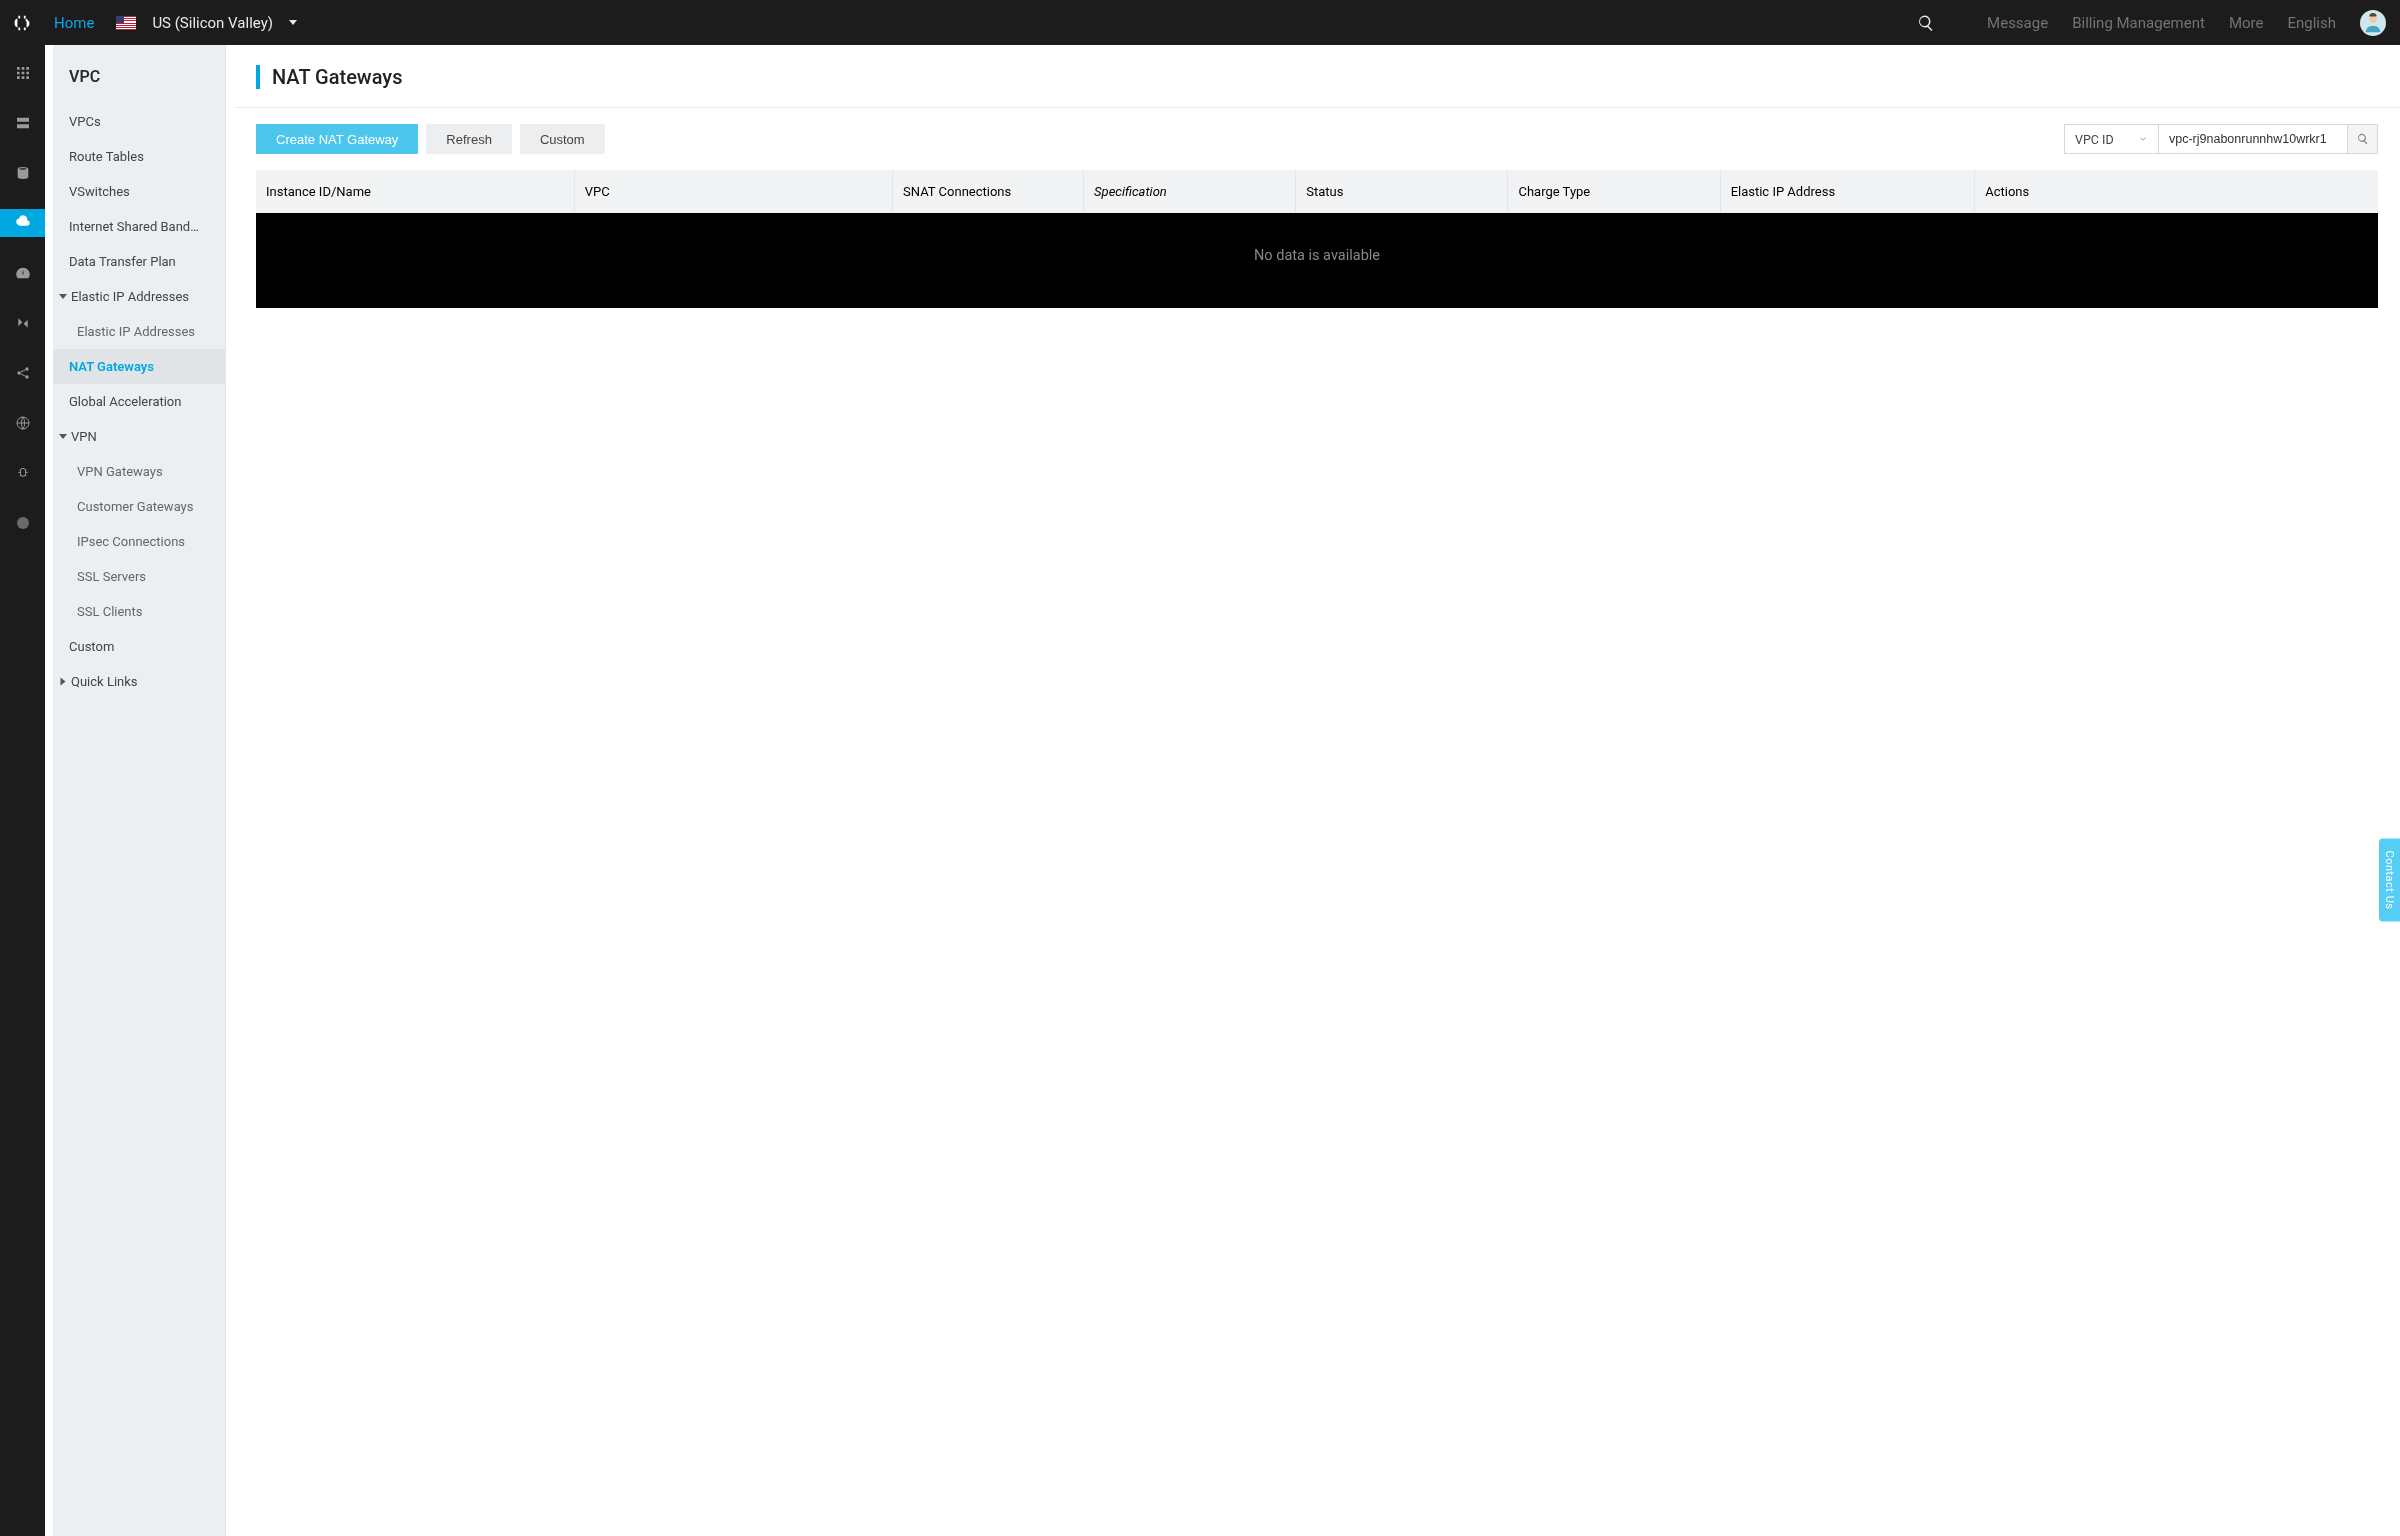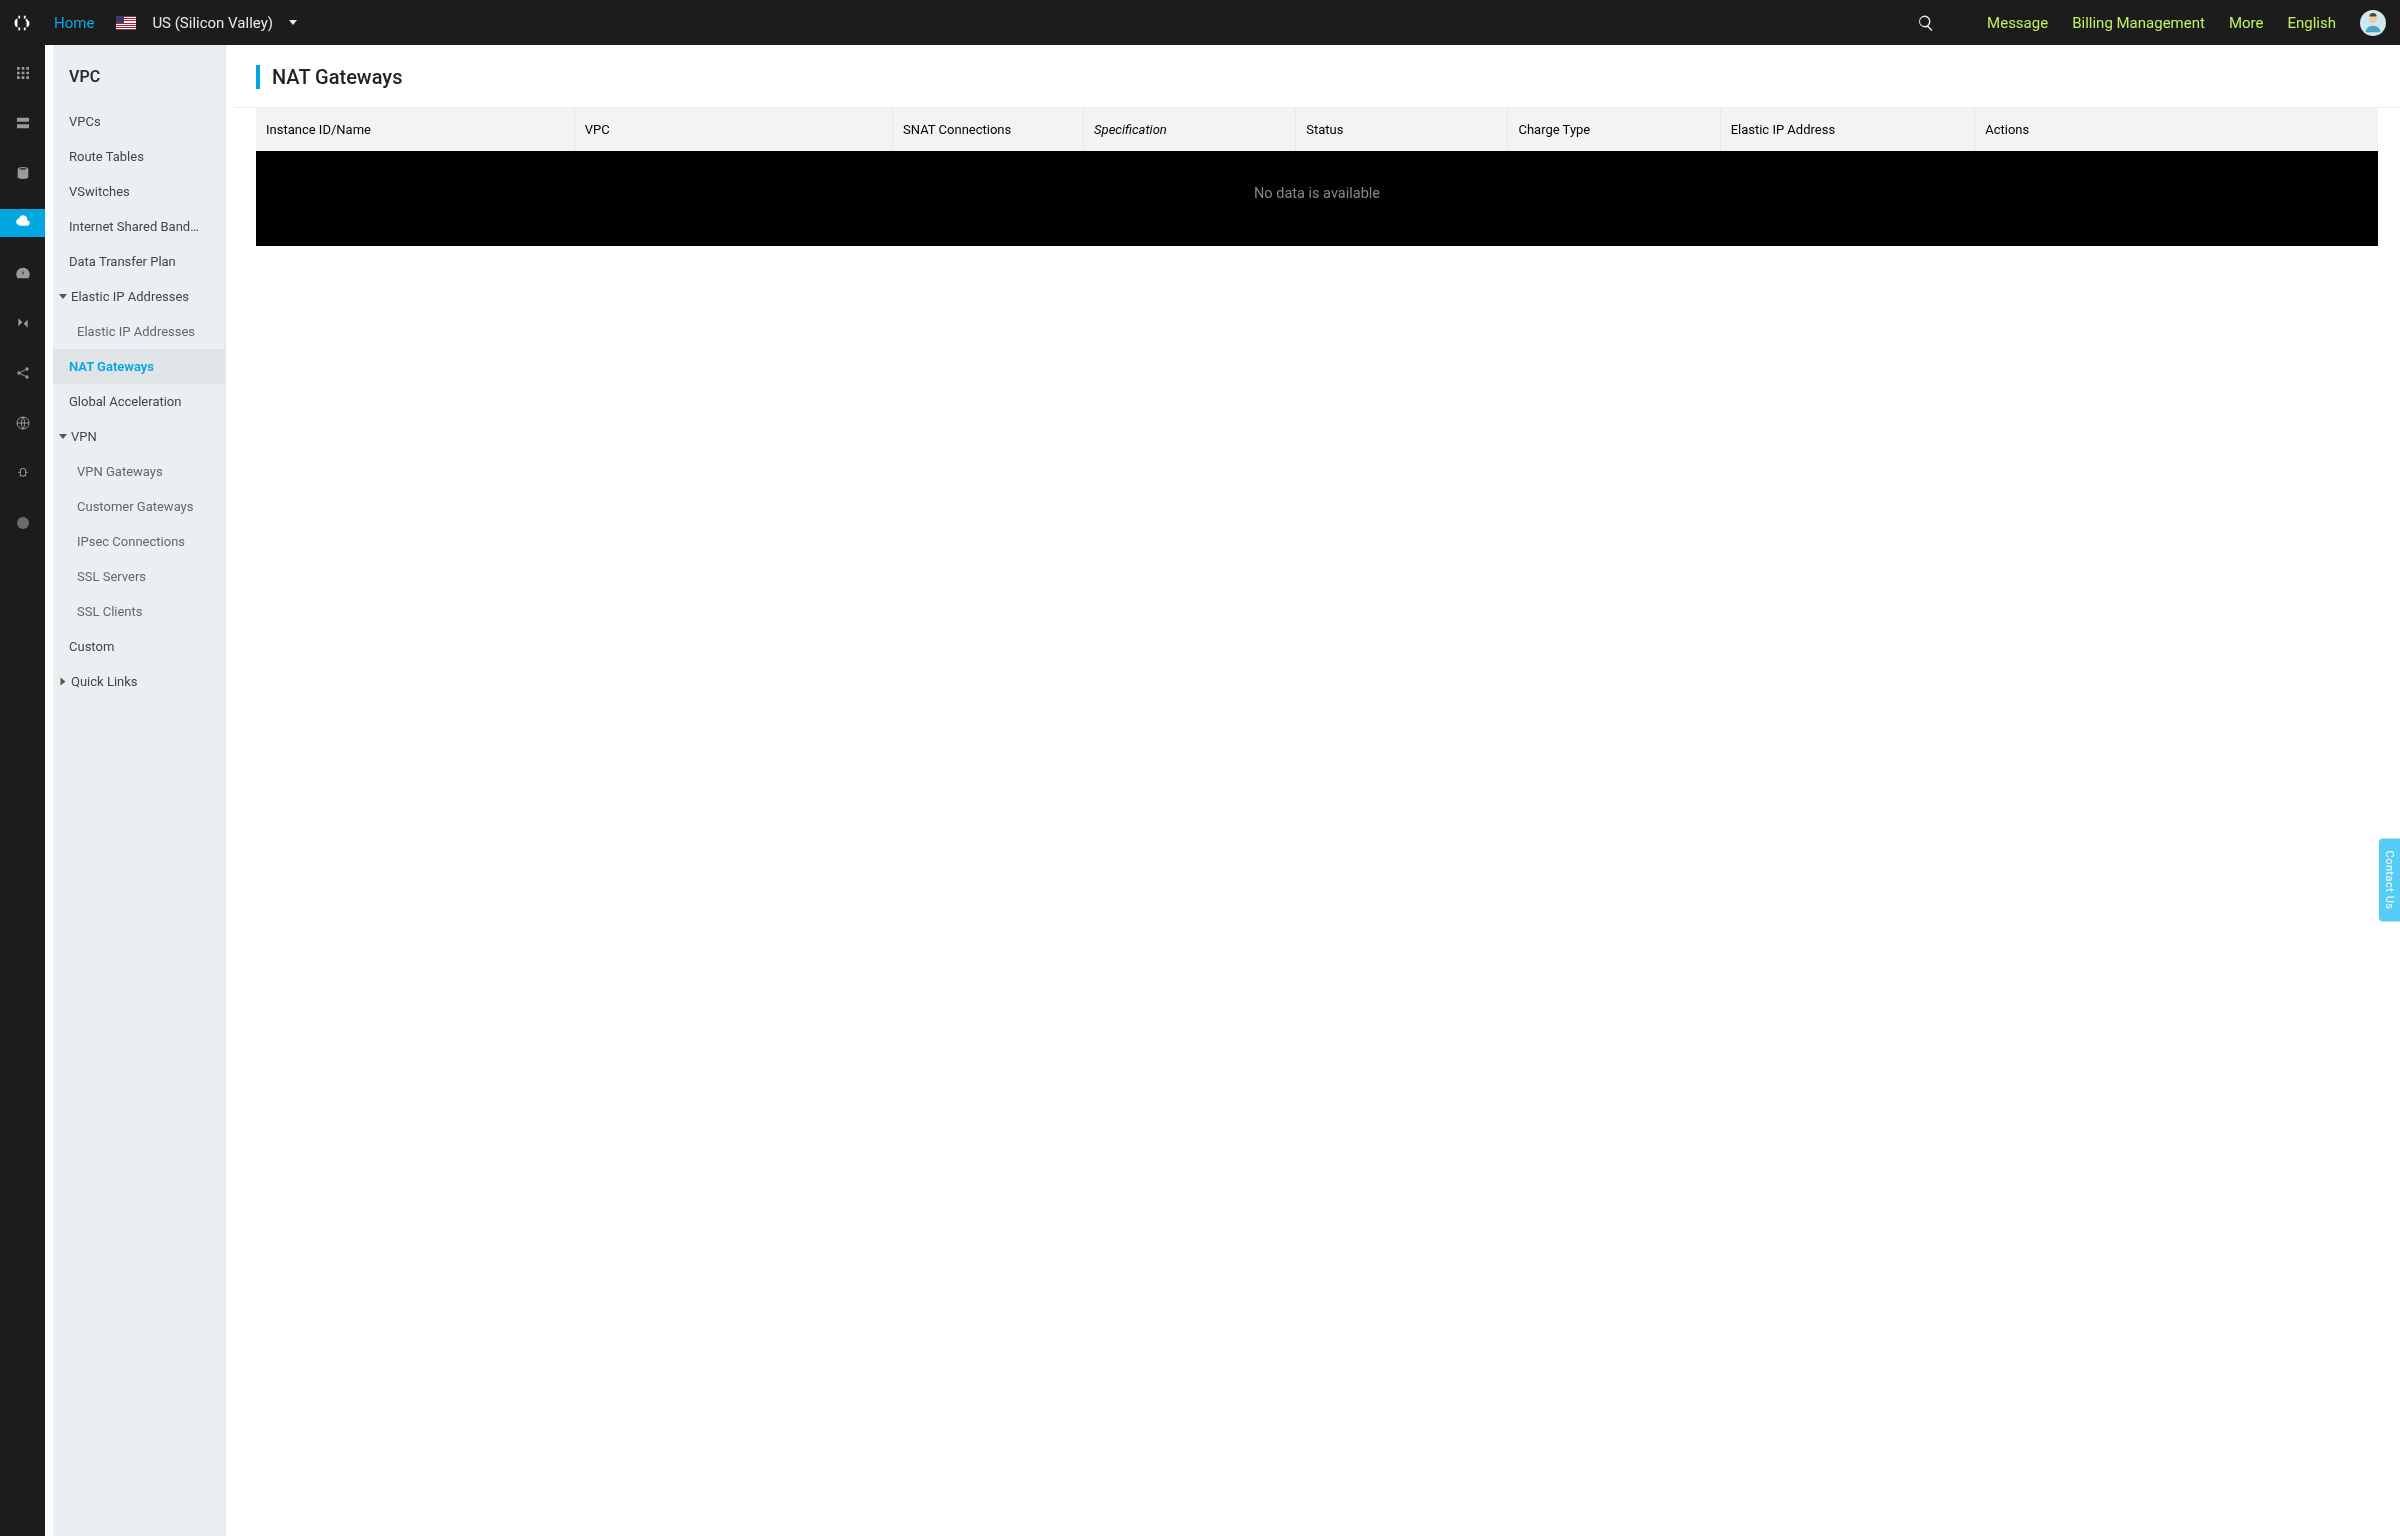--- a/index.html
+++ b/index.html
@@ -20,21 +20,21 @@
     width: 28px; height: 28px; margin-right: 18px;
     display:flex;align-items:center;justify-content:center;
   }
   .topbar .home-link { color:#0ea5e9; font-size:15px; margin-right: 22px; cursor:pointer; }
   .topbar .region-sel { display:flex; align-items:center; gap:16px; cursor:pointer; font-size:15px; }
   .topbar .flag { display:inline-block; width:20px; height:14px; position:relative; background:#b22234; overflow:hidden; }
   .topbar .flag::before{content:"";position:absolute;inset:0;background:repeating-linear-gradient(#b22234 0 1.1px,#fff 1.1px 2.2px);}
   .topbar .flag::after{content:"";position:absolute;top:0;left:0;width:8px;height:7px;background:#3c3b6e;}
   .topbar .spacer { flex:1; }
   .topbar .tb-icon { width:18px; height:18px; margin-right:28px; cursor:pointer; fill:#e8e8e8; }
-  .topbar .tb-link { color:#bef264; font-size:15px; margin-left:24px; cursor:pointer; }
+  .topbar .tb-link { color:#737373; font-size:15px; margin-left:24px; cursor:pointer; }
   .topbar .avatar { width:26px;height:26px;border-radius:50%;background:#cfe8ef;margin-left:24px;display:flex;align-items:center;justify-content:center;overflow:hidden;}
   .topbar .avatar svg{width:22px;height:22px;}
   .caret-down { width:0;height:0;border-left:4px solid transparent;border-right:4px solid transparent;border-top:5px solid #e8e8e8;display:inline-block; }
 
   
   .body-row { flex:1; display:flex; min-height:0;gap:8px; }
 
   
   .rail {
     width:45px; background:#1c1c1c; display:flex; flex-direction:column; align-items:center; padding-top:14px; gap:22px;
@@ -220,20 +220,40 @@
           <span>Quick Links</span>
         </li>
       </ul>
   </nav>
 
   <main class="main">
     <div class="page-head">
       <h1>NAT Gateways</h1>
     </div>
 
+    <div class="toolbar">
+      <button class="btn btn-primary">Create NAT Gateway</button>
+      <button class="btn btn-default">Refresh</button>
+      <button class="btn btn-default">Custom</button>
+      <span class="spacer"></span>
+      <div class="filter">
+        <div class="sel">
+          <span>VPC ID</span>
+          <svg class="chev" viewBox="0 0 24 24">
+              <path d="M6 9l6 6 6-6" fill="none" stroke="#888" stroke-width="2"></path>
+            </svg>
+        </div>
+        <input type="text" value="vpc-rj9nabonrunnhw10wrkr1" style="">
+        <button class="search-btn">
+          <svg viewBox="0 0 24 24">
+              <path d="M10 3a7 7 0 014.9 11.9l4.6 4.6-1.4 1.4-4.6-4.6A7 7 0 1110 3zm0 2a5 5 0 100 10 5 5 0 000-10z"></path>
+            </svg>
+        </button>
+      </div>
+    </div>
 
     <div class="tbl-wrap">
       <table class="tbl">
         <thead>
             <tr id="tbl-head-row">
               <th style="width: 15%;">Instance ID/Name</th>
               <th style="width: 15%;">VPC</th>
               <th style="width: 9%;">SNAT Connections</th>
               <th style="width: 10%; font-style: italic;">Specification</th>
               <th style="width: 10%;">Status</th>

